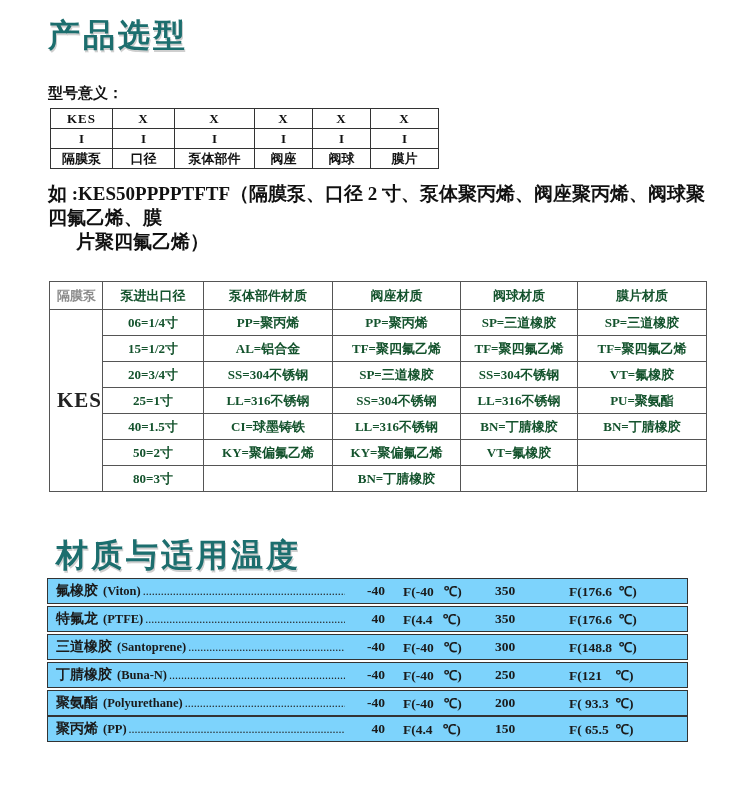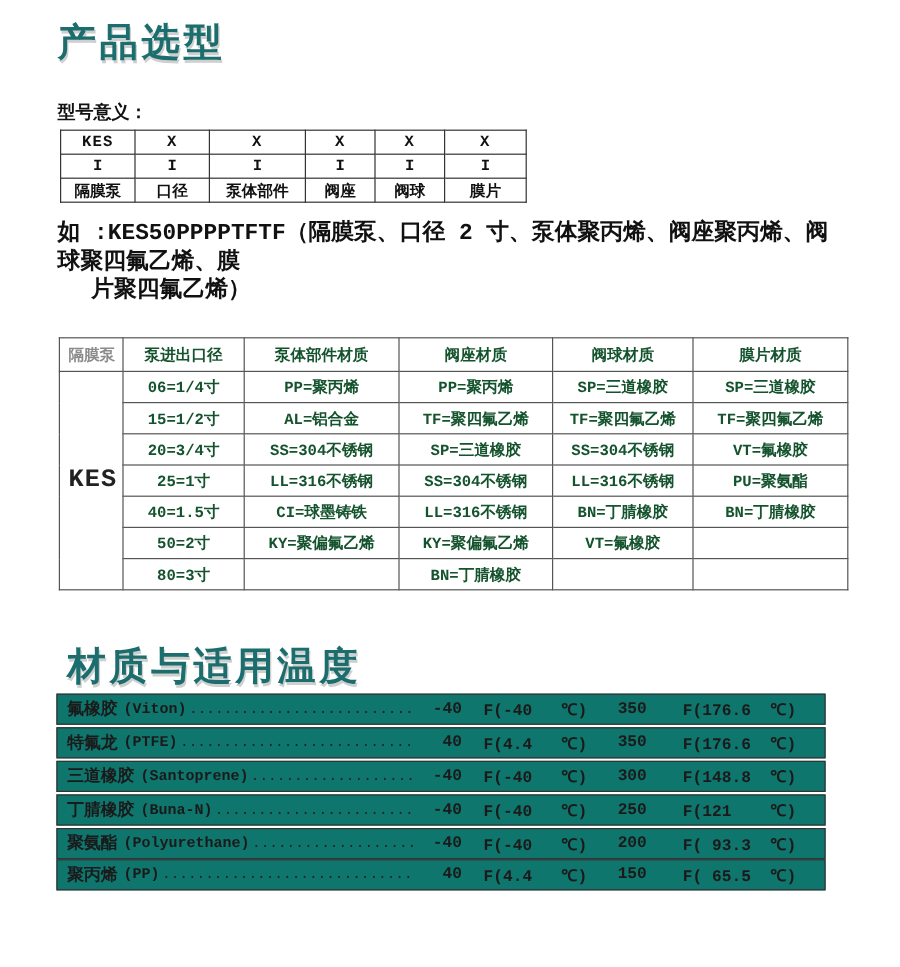--- a/index.html
+++ b/index.html
@@ -1,18 +1,18 @@
 <!DOCTYPE html>
 <html><head>
 <meta charset="utf-8">
 <style>
   html,body { margin:0; padding:0; background:#ffffff; }
   .page {
     width:750px; height:759px; background:#ffffff; overflow:hidden;
-    font-family:Liberation Mono, monospace; color:#1a1a1a; position:relative;
+    font-family:Liberation Serif, serif; color:#1a1a1a; position:relative;
   }
   .section-title {
     color:#1c6e6e; font-size:32px; font-weight:bold; letter-spacing:3px;
     margin:0; text-shadow:1px 2px 0 #cfcfcf;
   }
   #title1 { padding-top:14px; margin-left:48px; }
   #title2 { margin:42px 0 0 56px; }
 
   .sub-label { font-size:15px; font-weight:bold; color:#111; }
   #model-label { margin:26px 0 5px 48px; }
@@ -40,33 +40,33 @@
   .sel-table td.kes-cell {
     font-size:21px; text-align:center; letter-spacing:1px; color:#222; vertical-align:middle;
   }
 
   
   #seal-label { margin:20px 0 6px 47px; }
   #fluid-label { margin:36px 0 6px 47px; }
   .temp-table { margin-left:47px; width:641px; }
   .temp-row {
     display:flex; align-items:center; border:1px solid #333;
-    height:24px; padding:0 10px 0 8px; margin-top:2px; background:#0f766e;
+    height:24px; padding:0 10px 0 8px; margin-top:2px; background:#7dd3fc;
   }
   .temp-row:first-child { margin-top:0; }
   .name-cn { font-size:14px; font-weight:bold; white-space:nowrap; }
   .name-en { font-size:12.5px; font-weight:bold; margin-left:5px; white-space:nowrap; }
   .leader { flex:1; overflow:hidden; white-space:nowrap; font-size:12px; color:#222; margin:0 2px; }
   .leader::after {
     content:"......................................................................................................................................................";
   }
   .t-val { font-size:13.5px; font-weight:bold; white-space:pre; }
   .min-f { width:38px; text-align:right; }
   .min-c { width:90px; margin-left:18px; }
-  .max-f { width:44px; text-align:right; margin-left:2px; }
+  .max-f { width:44px; margin-left:2px; }
   .max-c { width:108px; margin-left:30px; }
 </style>
 </head>
 <body>
 
 <div class="page">
 
   <h1 id="title1" class="section-title">产品选型</h1>
 
   <div id="model-label" class="sub-label">型号意义：</div>

